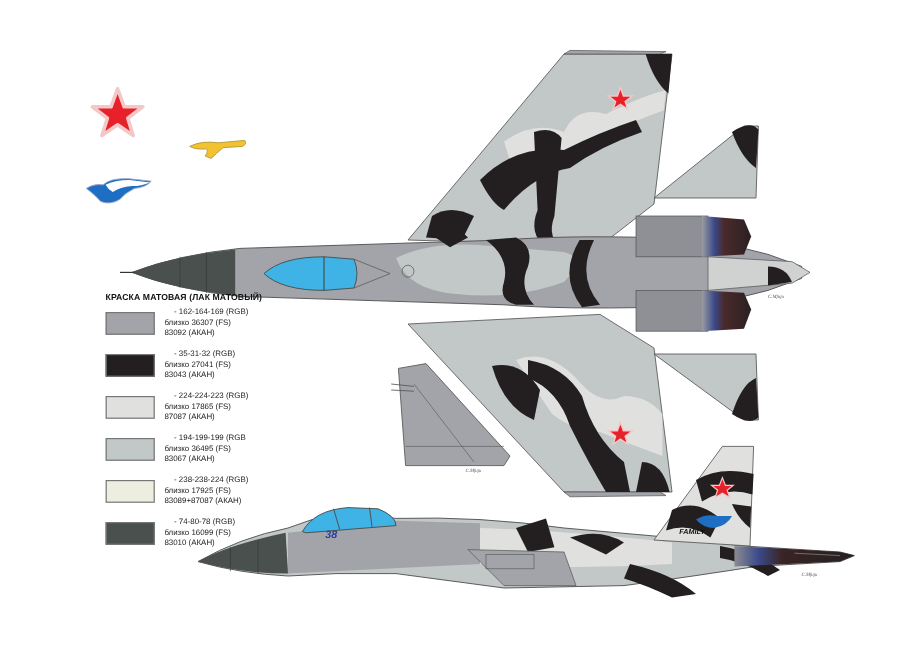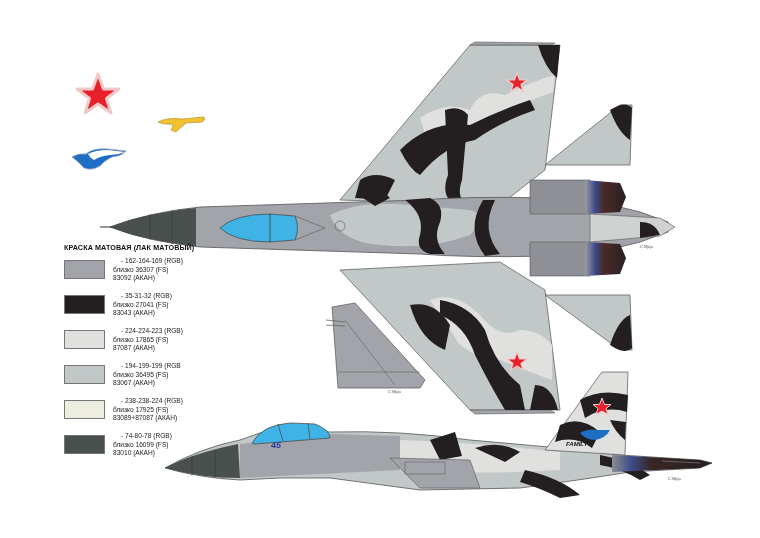--- a/index.html
+++ b/index.html
@@ -1,18 +1,18 @@
 <!DOCTYPE html>
 <html><head>
 <meta charset="utf-8">
 <style>
   html,body{margin:0;padding:0;background:#ffffff;}
   body{width:760px;height:538px;position:relative;overflow:hidden;font-family:"Liberation Sans",sans-serif;}
   #art{position:absolute;left:0;top:0;width:760px;height:538px;}
-  .legend{position:absolute;left:64px;top:243px;width:160px;}
+  .legend{position:absolute;left:88px;top:243px;width:160px;}
   .legend-title{font-size:7.2px;font-weight:bold;color:#111;letter-spacing:0.1px;white-space:nowrap;}
   .swatch-row{position:absolute;left:0;}
   .swatch{position:absolute;left:0;width:41px;height:19px;border:1px solid #777;box-sizing:border-box;}
   .swatch-text{position:absolute;left:49px;top:-3px;font-size:6.6px;line-height:8.6px;color:#222;white-space:nowrap;}
   .swatch-text .rgb{padding-left:8px;}
 </style>
 </head>
 <body>
 
 <svg id="art" viewBox="0 0 760 538" xmlns="http://www.w3.org/2000/svg">
@@ -129,21 +129,21 @@
     <path d="M610,420 L626,422 L625,440 Q615,432 610,420 Z" fill="#231f20"></path>
     <polygon points="602,398 604.5,404.5 611,404.5 606,408.5 608,414.5 602,411 596,414.5 598,408.5 593,404.5 599.5,404.5" fill="#e8202a" stroke="#f3c8c8" stroke-width="1"></polygon>
     <path d="M580,433 Q588,428 598,430 L610,430 Q606,438 595,440 Q586,440 580,433 Z" fill="#1e6fc4"></path>
 
     <path d="M612,455 L700,460 L712,463 L700,468 L612,472 Z" fill="url(#nozzleSide)"></path>
     <line x1="662" y1="461" x2="700" y2="463" stroke="#bbb" stroke-width="0.4"></line>
     <text x="668" y="480" font-size="4" fill="#555" font-style="italic" font-family="Liberation Serif, serif">C.Mfuju</text>
   </g>
 </svg>
 
-<div style="position:absolute;left:271px;top:440px;font-size:9px;font-weight:bold;font-style:italic;color:#2a3f9e;font-family:'Liberation Sans',sans-serif;">45</div>
+<div style="position:absolute;left:271px;top:440px;font-size:9px;font-weight:bold;font-style:italic;color:#2a3f9e;font-family:'Liberation Sans',sans-serif;">38</div>
 <div style="position:absolute;left:566px;top:441px;font-size:6px;font-weight:bold;font-style:italic;color:#111;font-family:'Liberation Sans',sans-serif;">FAMILY</div>
 
 <div class="legend">
   <div class="legend-title">КРАСКА МАТОВАЯ (ЛАК МАТОВЫЙ)</div>
 
   <div class="swatch-row" style="top:17px;">
     <div class="swatch" style="background:#a2a4a9;"></div>
     <div class="swatch-text">
       <div class="rgb">-   162-164-169 (RGB)</div>
       <div>близко 36307 (FS)</div>

